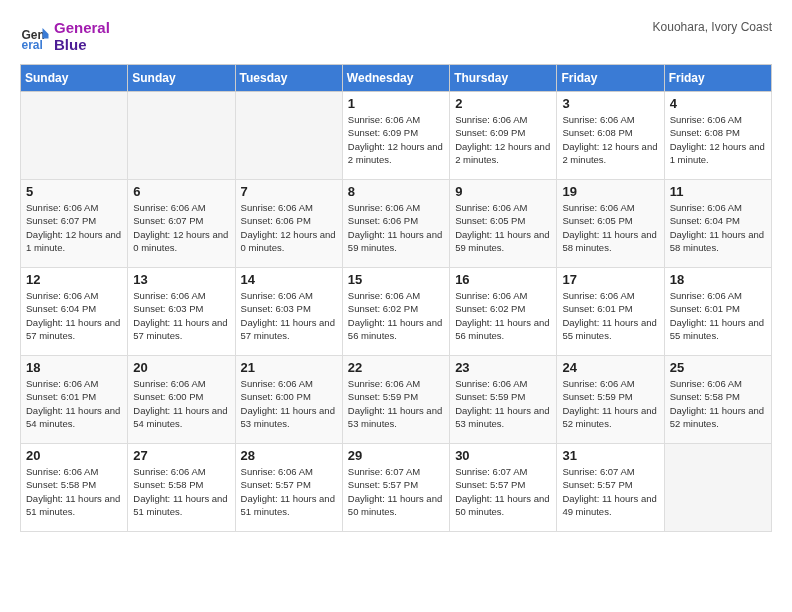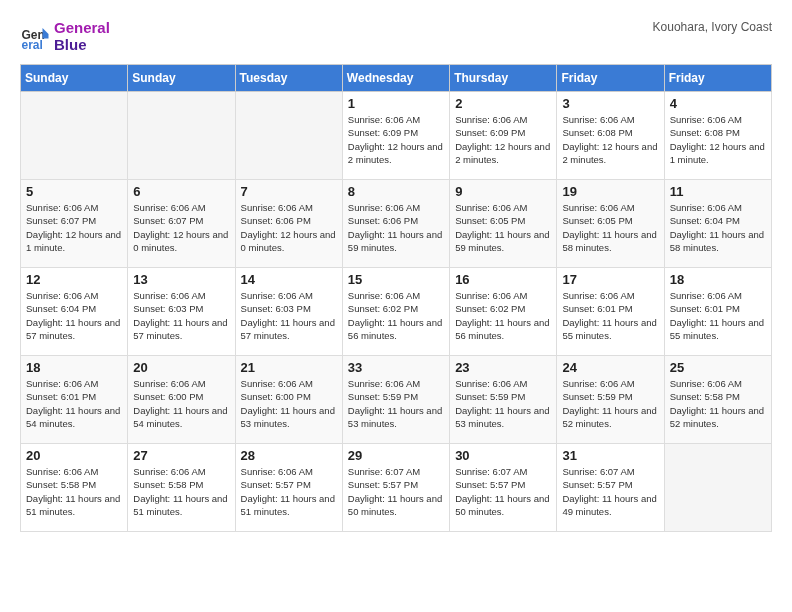--- a/index.html
+++ b/index.html
@@ -243,21 +243,21 @@
 Sunset: 6:00 PM
 Daylight: 11 hours and 54 minutes.</div>
         </td>
         <td>
           <span class="day-number">21</span>
           <div class="day-info" style="white-space: pre-line;">Sunrise: 6:06 AM
 Sunset: 6:00 PM
 Daylight: 11 hours and 53 minutes.</div>
         </td>
         <td>
-          <span class="day-number">33</span>
+          <span class="day-number">22</span>
           <div class="day-info" style="white-space: pre-line;">Sunrise: 6:06 AM
 Sunset: 5:59 PM
 Daylight: 11 hours and 53 minutes.</div>
         </td>
         <td>
           <span class="day-number">23</span>
           <div class="day-info" style="white-space: pre-line;">Sunrise: 6:06 AM
 Sunset: 5:59 PM
 Daylight: 11 hours and 53 minutes.</div>
         </td>

